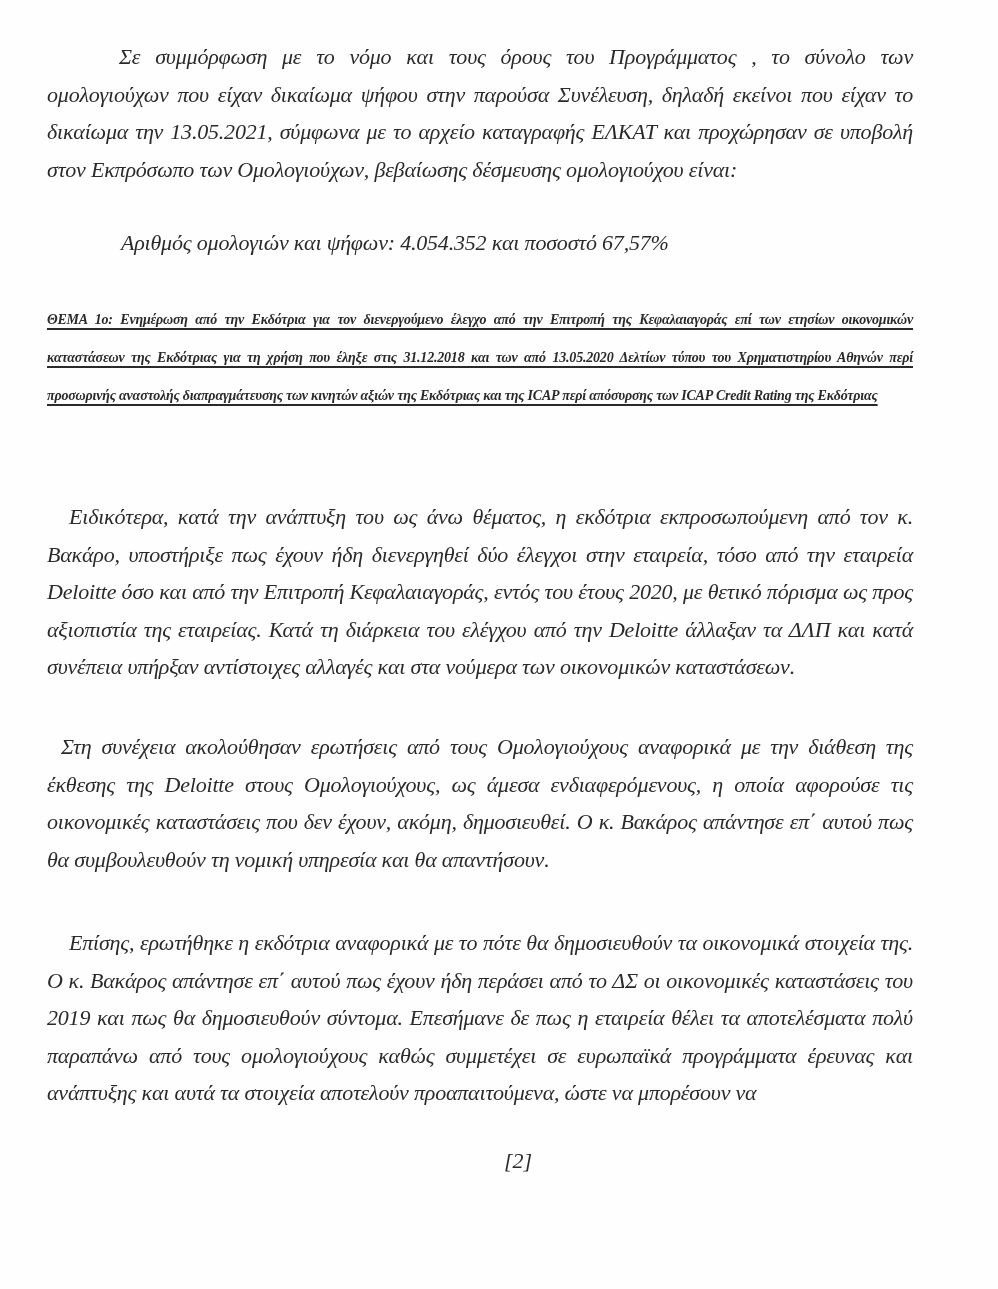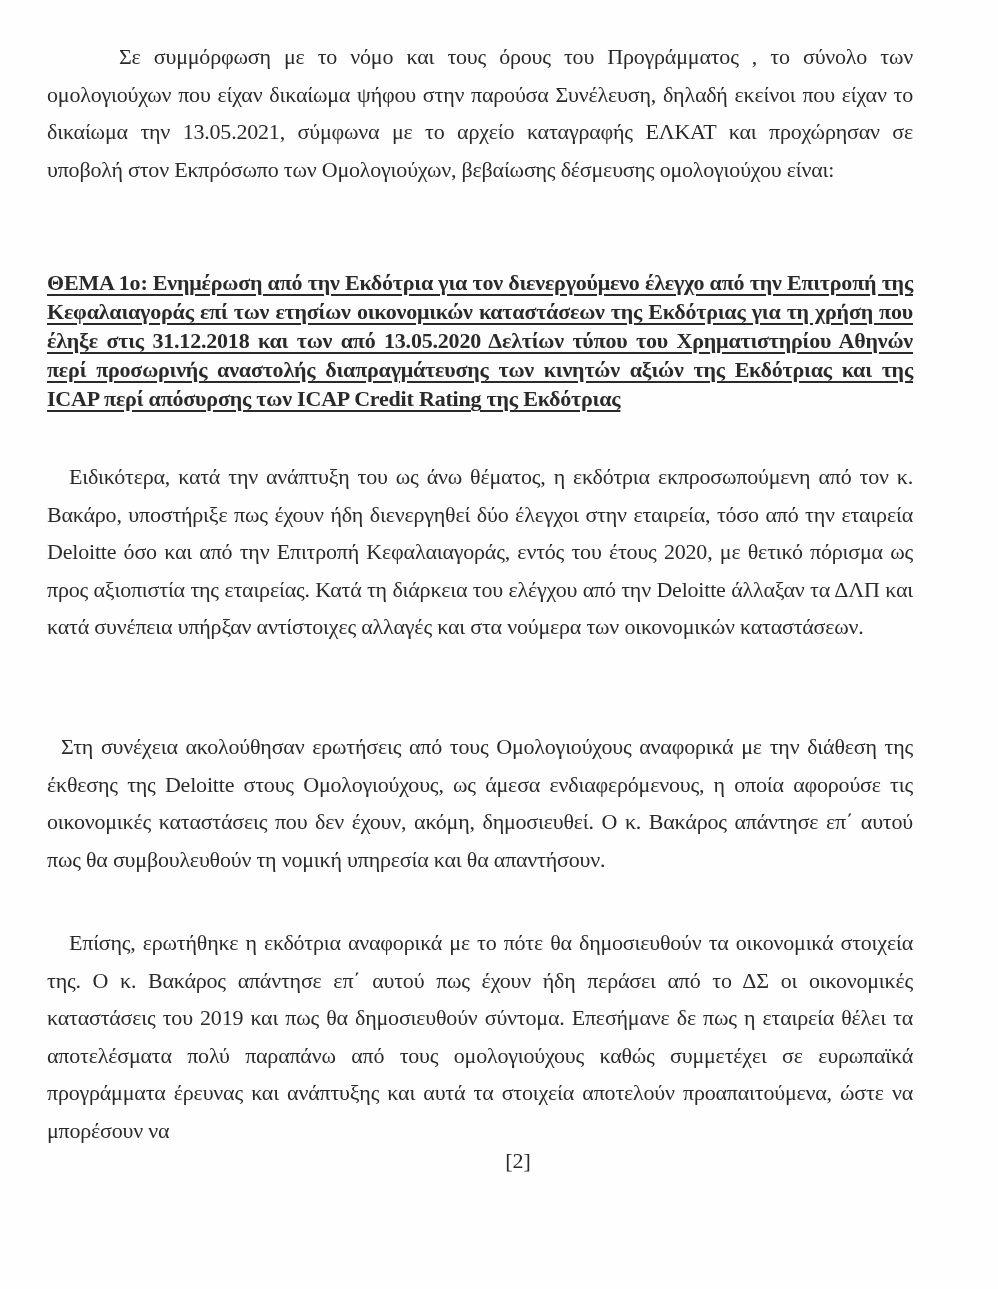--- a/index.html
+++ b/index.html
@@ -15,20 +15,21 @@
       font-family: "DejaVu Serif", "Liberation Serif", serif;
       color: #2a2a2a;
     }
     .page {
       position: absolute;
       left: 0;
       top: 0;
       width: 998px;
       height: 1289px;
       background: #fefefe;
+      font-style: italic;
     }
     .column {
       position: absolute;
       left: 47px;
       width: 866px;
     }
     .para {
       font-family: "Liberation Serif", "DejaVu Serif", serif;
       font-size: 22px;
       line-height: 37.5px;
@@ -41,30 +42,30 @@
       top: 38px;
       text-indent: 72px;
     }
     #p-votes {
       top: 228px;
       padding-left: 74px;
       font-size: 22px;
       line-height: 30px;
     }
     #p-heading {
-      top: 268px;
+      top: 301px;
       font-weight: bold;
       text-decoration: underline;
       text-decoration-thickness: 1.5px;
       text-underline-offset: 4px;
-      line-height: 29px;
-      font-size: 22px;
+      line-height: 38px;
+      font-size: 14px;
     }
     #p-specifics {
-      top: 458px;
+      top: 498px;
       text-indent: 22px;
     }
     #p-questions {
       top: 728px;
       text-indent: 14px;
     }
     #p-also {
       top: 924px;
       text-indent: 22px;
     }
@@ -81,20 +82,21 @@
       box-sizing: border-box;
     }
   </style>
 </head>
 <body>
 
 <div class="page">
 
   <p id="p-intro" class="column para">Σε συμμόρφωση με το νόμο και τους όρους του Προγράμματος , το σύνολο των ομολογιούχων που είχαν δικαίωμα ψήφου στην παρούσα Συνέλευση, δηλαδή εκείνοι που είχαν το δικαίωμα την 13.05.2021, σύμφωνα με το αρχείο καταγραφής ΕΛΚΑΤ και προχώρησαν σε υποβολή στον Εκπρόσωπο των Ομολογιούχων, βεβαίωσης δέσμευσης ομολογιούχου είναι:</p>
 
+  <p id="p-votes" class="column para">Αριθμός ομολογιών και ψήφων: 4.054.352 και ποσοστό 67,57%</p>
 
   <p id="p-heading" class="column para">ΘΕΜΑ 1ο: Ενημέρωση από την Εκδότρια για τον διενεργούμενο έλεγχο από την Επιτροπή της Κεφαλαιαγοράς επί των ετησίων οικονομικών καταστάσεων της Εκδότριας  για τη χρήση που έληξε στις 31.12.2018 και των από 13.05.2020 Δελτίων τύπου του Χρηματιστηρίου Αθηνών περί προσωρινής αναστολής διαπραγμάτευσης των κινητών αξιών της Εκδότριας και της ICAP περί απόσυρσης των ICAP Credit Rating της Εκδότριας</p>
 
   <p id="p-specifics" class="column para">Ειδικότερα, κατά την ανάπτυξη του ως άνω θέματος, η εκδότρια εκπροσωπούμενη από τον κ. Βακάρο, υποστήριξε πως έχουν ήδη διενεργηθεί δύο έλεγχοι στην εταιρεία, τόσο από την εταιρεία Deloitte όσο και από την Επιτροπή Κεφαλαιαγοράς, εντός του έτους 2020, με θετικό πόρισμα ως προς αξιοπιστία της εταιρείας. Κατά τη διάρκεια του ελέγχου από την Deloitte άλλαξαν τα ΔΛΠ και κατά συνέπεια υπήρξαν αντίστοιχες αλλαγές και στα νούμερα των οικονομικών καταστάσεων.</p>
 
   <p id="p-questions" class="column para">Στη συνέχεια ακολούθησαν ερωτήσεις από τους Ομολογιούχους αναφορικά με την διάθεση της έκθεσης της Deloitte στους Ομολογιούχους, ως άμεσα ενδιαφερόμενους, η οποία αφορούσε τις οικονομικές καταστάσεις που δεν έχουν, ακόμη, δημοσιευθεί. Ο κ. Βακάρος απάντησε επ΄ αυτού πως θα συμβουλευθούν τη νομική υπηρεσία και θα απαντήσουν.</p>
 
   <p id="p-also" class="column para">Επίσης, ερωτήθηκε η εκδότρια αναφορικά με το πότε θα δημοσιευθούν τα οικονομικά στοιχεία της. Ο κ. Βακάρος απάντησε επ΄ αυτού πως έχουν ήδη περάσει από το ΔΣ οι οικονομικές καταστάσεις του 2019 και πως θα δημοσιευθούν σύντομα. Επεσήμανε δε πως η εταιρεία θέλει τα αποτελέσματα πολύ παραπάνω από τους ομολογιούχους καθώς συμμετέχει σε ευρωπαϊκά προγράμματα έρευνας και ανάπτυξης και αυτά τα στοιχεία αποτελούν προαπαιτούμενα, ώστε να μπορέσουν να</p>
 
   <div class="page-number">[2]</div>

